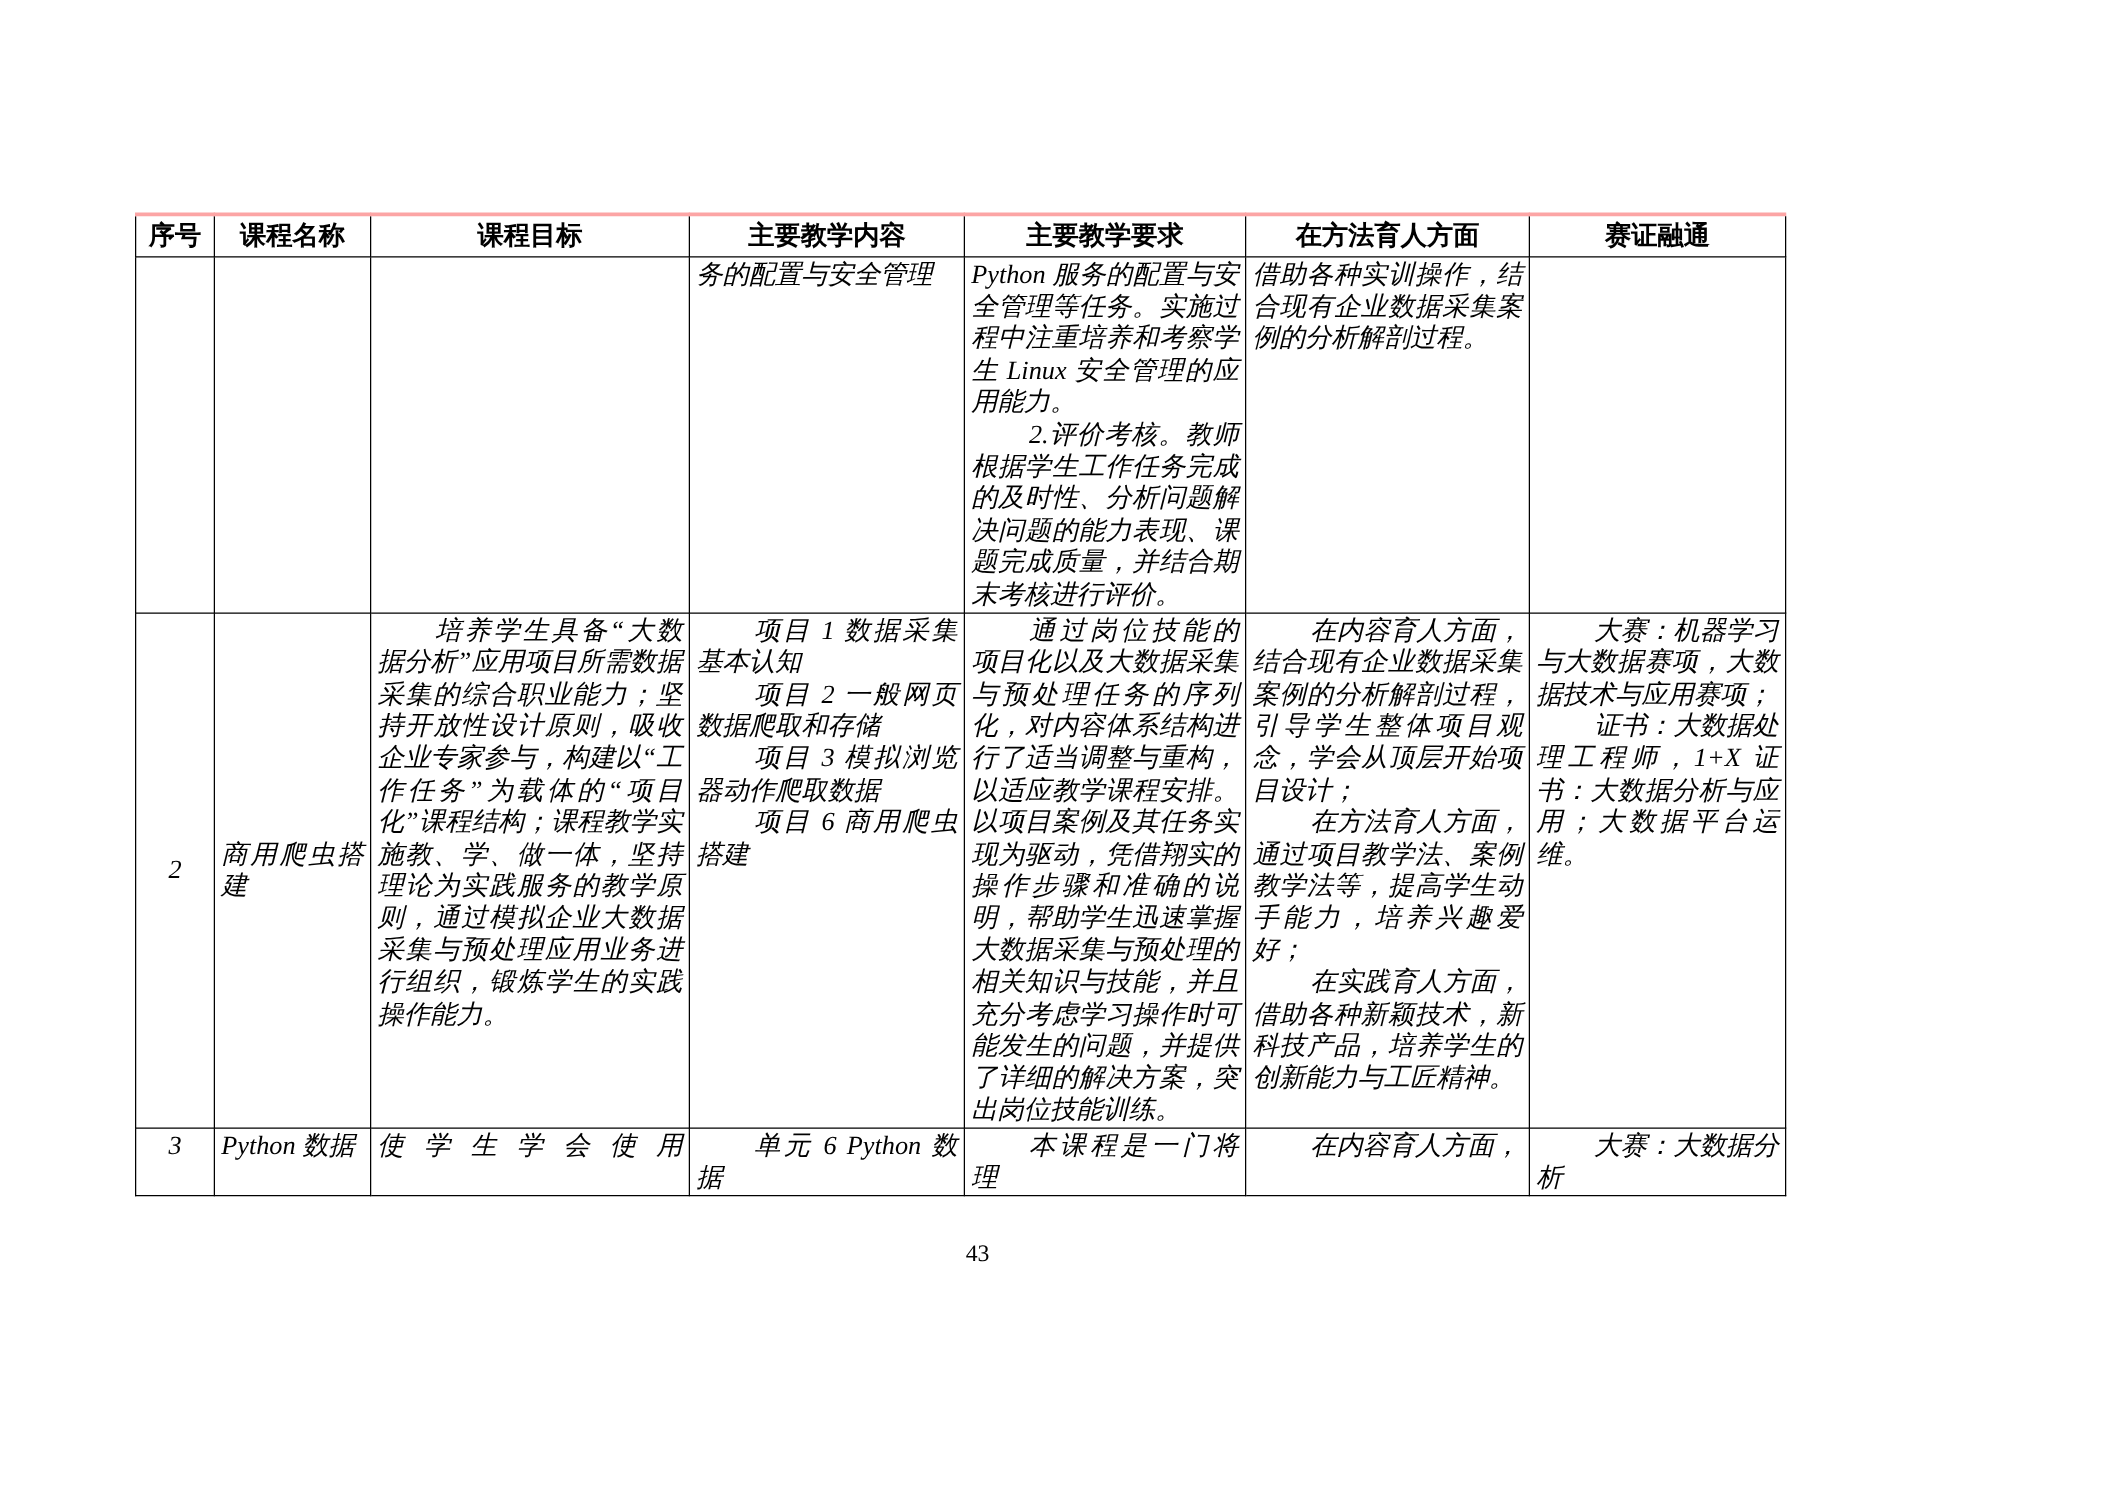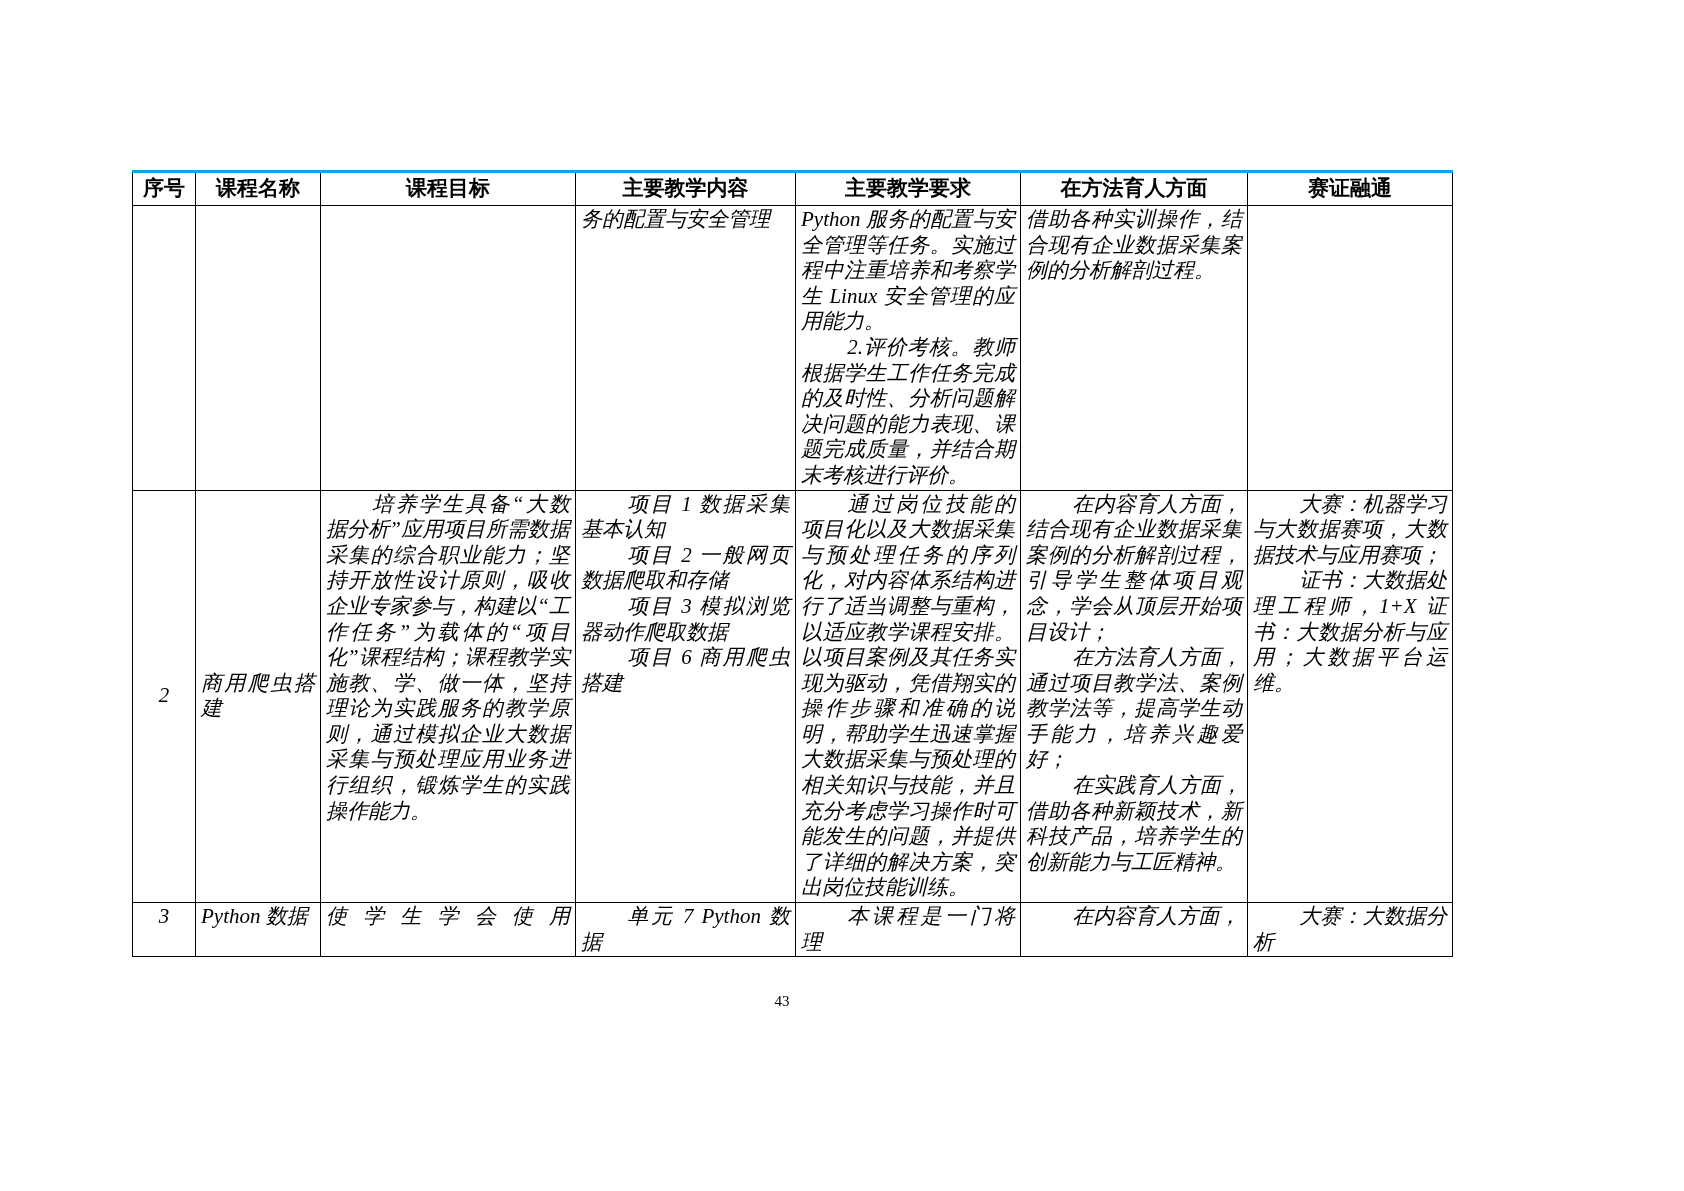--- a/index.html
+++ b/index.html
@@ -10,25 +10,25 @@
     color: #000;
   }
   .page {
     position: relative;
     width: 1684px; height: 1191px;
     background: #fff;
     overflow: hidden;
   }
   table.course {
     position: absolute;
-    left: 132px; top: 170px;
+    left: 108px; top: 170px;
     width: 1320px;
     border-collapse: collapse;
     table-layout: fixed;
-    border-top: 3px solid #0ea5e9;
+    border-top: 3px solid #fca5a5;
   }
   .course th, .course td {
     border: 1px solid #000;
     vertical-align: top;
     padding: 1px 5px;
     font-size: 21px;
     line-height: 25.6px;
     overflow: hidden;
   }
   .course th {
@@ -42,21 +42,21 @@
   td .para.ind { text-indent: 2.2em; }
   td.center { text-align: center; }
   td.center .para { text-align: center; }
   td.vmid { vertical-align: middle; }
   td.spread .para { text-align: justify; text-align-last: justify; }
   .pageno {
     position: absolute;
     left: 122px; top: 993px;
     width: 1320px;
     text-align: center;
-    font-size: 15px;
+    font-size: 19px;
   }
 </style>
 </head>
 <body>
 
 <div class="page">
 
   <table class="course">
     <colgroup>
       <col style="width:63px">
@@ -128,21 +128,21 @@
           <td class="center">
             <div class="para">3</div>
           </td>
           <td>
             <div class="para">Python 数据</div>
           </td>
           <td class="spread">
             <div class="para">使学生学会使用</div>
           </td>
           <td>
-            <div class="para ind">单元 7 Python 数据</div>
+            <div class="para ind">单元 6 Python 数据</div>
           </td>
           <td>
             <div class="para ind">本课程是一门将理</div>
           </td>
           <td>
             <div class="para ind">在内容育人方面，</div>
           </td>
           <td>
             <div class="para ind">大赛：大数据分析</div>
           </td>

